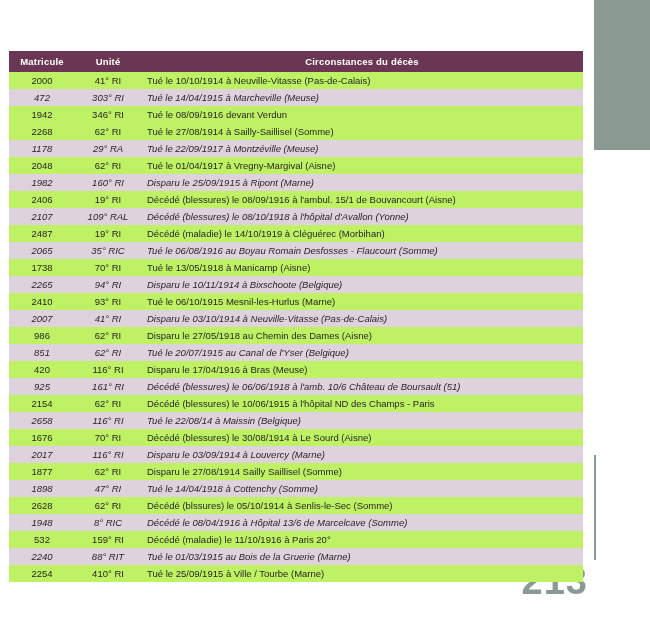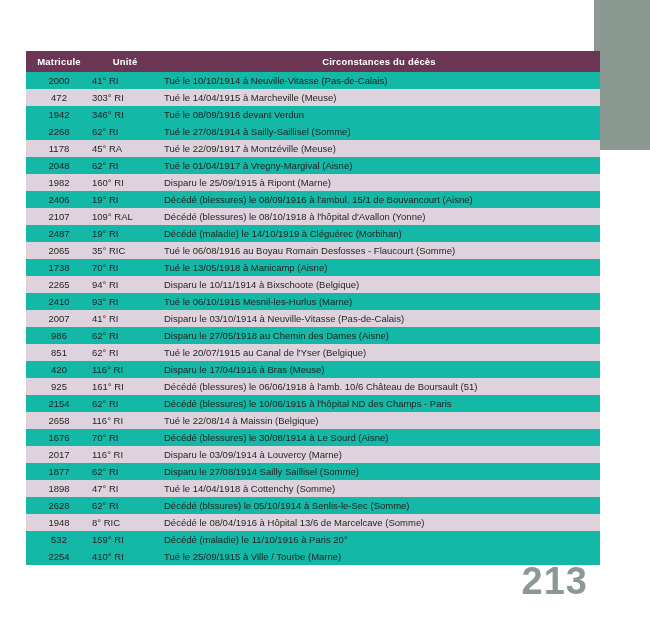--- a/index.html
+++ b/index.html
@@ -49,21 +49,21 @@
     font-size: 38px;
     font-weight: bold;
     color: #8a9a92;
     letter-spacing: 1px;
     line-height: 1;
   }
 
   
   .table-wrap {
     position: absolute;
-    left: 26px;
+    left: 9px;
     top: 51px;
     width: 574px;
   }
   table.casualties {
     border-collapse: collapse;
     width: 574px;
     table-layout: fixed;
   }
   table.casualties thead th {
     background: #6b3654;
@@ -75,32 +75,33 @@
     letter-spacing: 0.2px;
   }
   table.casualties tbody td {
     font-size: 9.5px;
     color: #231f20;
     padding: 3px 0 3px 0;
     height: 11px;
     vertical-align: middle;
   }
   table.casualties tbody tr.odd td {
-    background: #14b8a6;
+    background: #bef264;
   }
   table.casualties tbody tr.even td {
     background: #ded3dd;
+    font-style: italic;
   }
   td.c-mat, th.c-mat {
     width: 66px;
     text-align: center;
   }
   td.c-unit, th.c-unit {
     width: 66px;
-    text-align: left;
+    text-align: center;
   }
   td.c-circ, th.c-circ {
     width: 442px;
     text-align: left;
     padding-left: 6px !important;
   }
   th.c-circ {
     text-align: center;
     padding-left: 0 !important;
   }
@@ -140,21 +141,21 @@
           <td class="c-unit">346° RI</td>
           <td class="c-circ">Tué le 08/09/1916 devant Verdun</td>
         </tr>
         <tr class="odd">
           <td class="c-mat">2268</td>
           <td class="c-unit">62° RI</td>
           <td class="c-circ">Tué le 27/08/1914 à Sailly-Saillisel (Somme)</td>
         </tr>
         <tr class="even">
           <td class="c-mat">1178</td>
-          <td class="c-unit">45° RA</td>
+          <td class="c-unit">29° RA</td>
           <td class="c-circ">Tué le 22/09/1917 à Montzéville (Meuse)</td>
         </tr>
         <tr class="odd">
           <td class="c-mat">2048</td>
           <td class="c-unit">62° RI</td>
           <td class="c-circ">Tué le 01/04/1917 à Vregny-Margival (Aisne)</td>
         </tr>
         <tr class="even">
           <td class="c-mat">1982</td>
           <td class="c-unit">160° RI</td>
@@ -258,20 +259,25 @@
         <tr class="even">
           <td class="c-mat">1948</td>
           <td class="c-unit">8° RIC</td>
           <td class="c-circ">Décédé le 08/04/1916 à Hôpital 13/6 de Marcelcave (Somme)</td>
         </tr>
         <tr class="odd">
           <td class="c-mat">532</td>
           <td class="c-unit">159° RI</td>
           <td class="c-circ">Décédé (maladie) le 11/10/1916 à Paris 20°</td>
         </tr>
+        <tr class="even">
+          <td class="c-mat">2240</td>
+          <td class="c-unit">88° RIT</td>
+          <td class="c-circ">Tué le 01/03/1915 au Bois de la Gruerie (Marne)</td>
+        </tr>
         <tr class="odd">
           <td class="c-mat">2254</td>
           <td class="c-unit">410° RI</td>
           <td class="c-circ">Tué le 25/09/1915 à Ville / Tourbe (Marne)</td>
         </tr>
       </tbody>
   </table>
 </div>
 
 </body></html>

